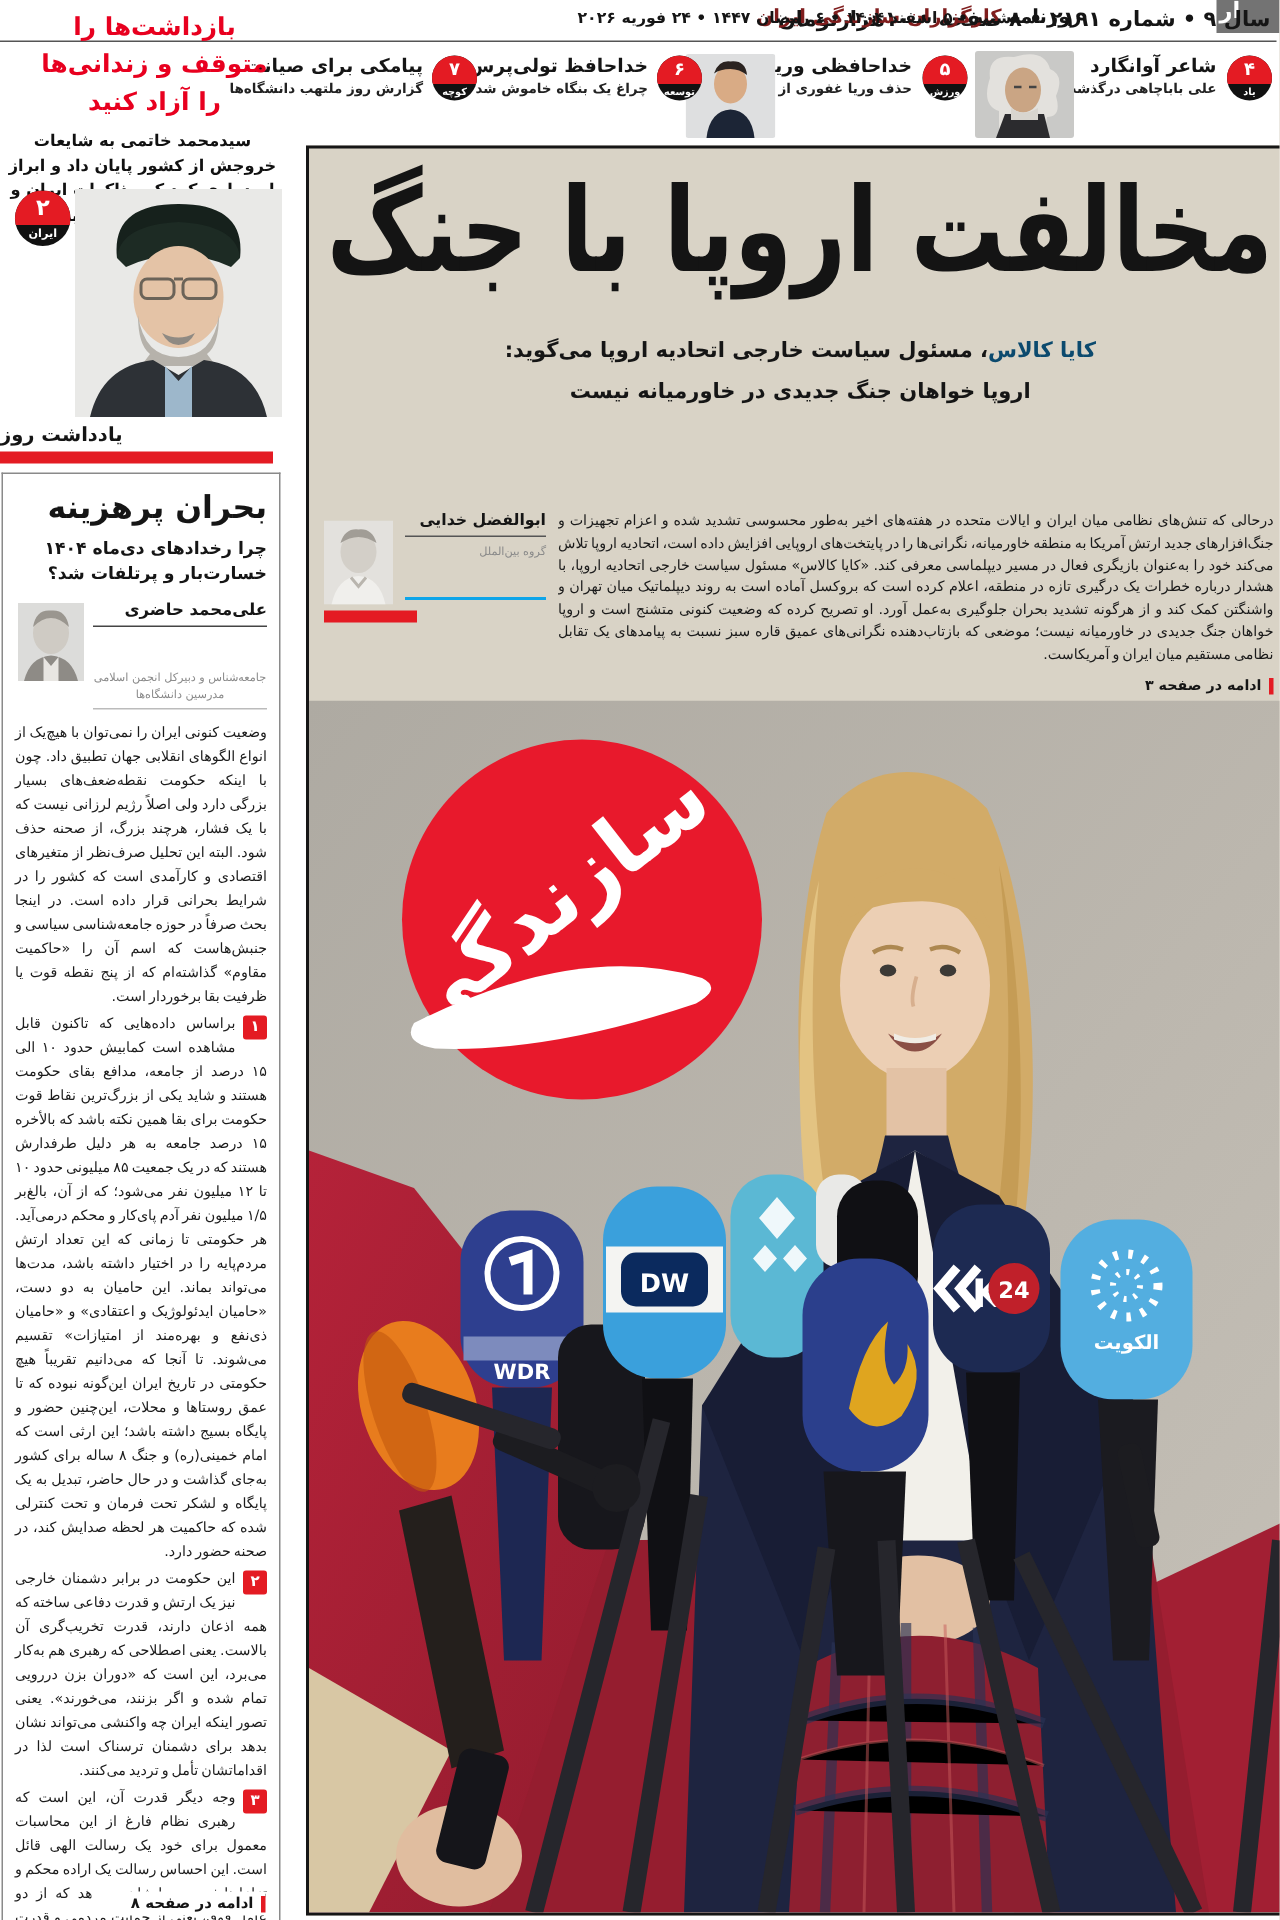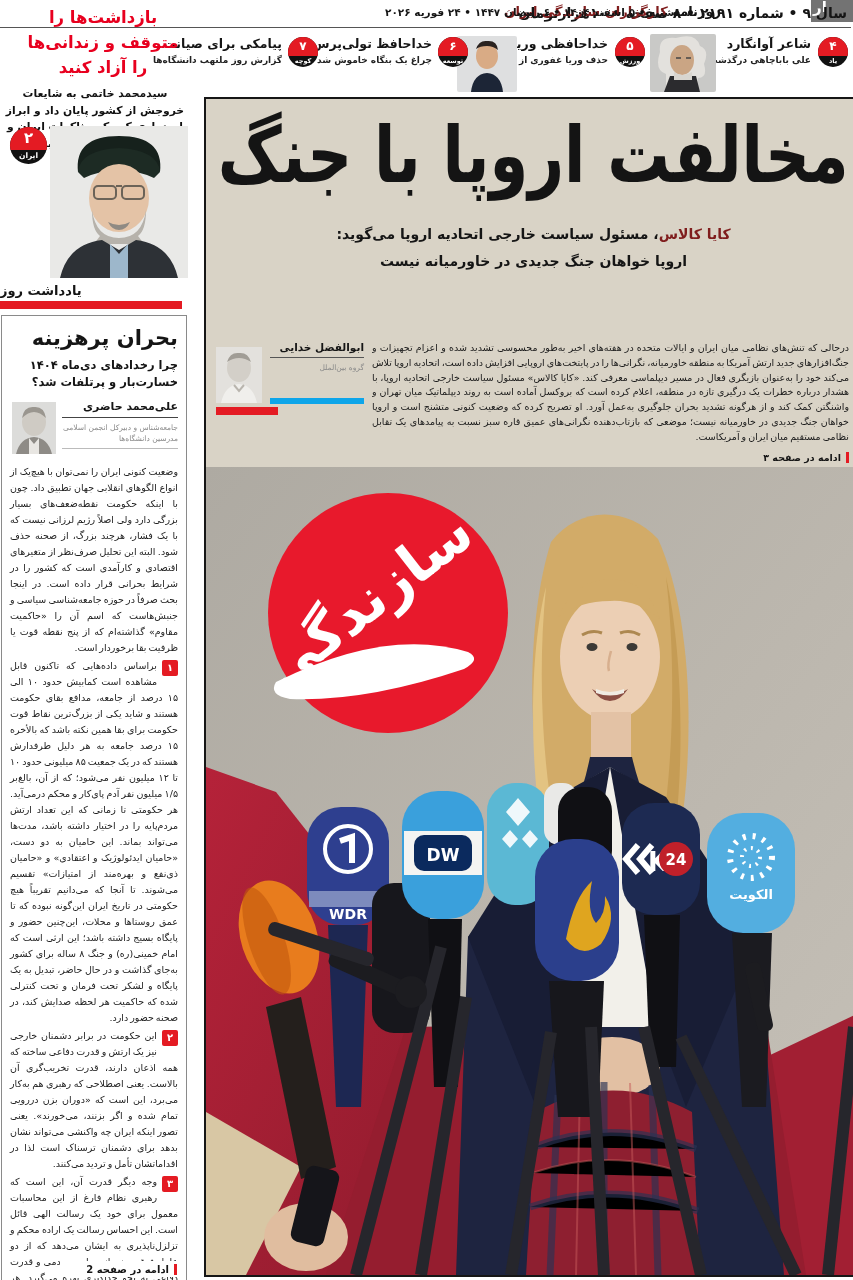--- a/index.html
+++ b/index.html
@@ -42,42 +42,42 @@
   .kicker-bar { left:0; top:301px; width:182px; height:8px; background:#e41b23; }
 
   .note-box { left:1px; top:315px; width:186px; height:965px; border:1px solid #8a8a8a; border-bottom:none;
               padding:10px 8px 0 8px; overflow:hidden; background:#fff; }
   .note-title { font-size:21px; font-weight:800; text-align:right; }
   .note-sub { margin-top:7px; font-size:11.5px; font-weight:700; line-height:17px; text-align:right; }
   .auth-row { position:relative; margin-top:9px; min-height:56px; }
   .auth-photo { position:absolute; left:2px; top:2px; width:44px; height:52px; }
   .auth-texts { margin-left:52px; }
   .auth-name { font-size:11px; font-weight:800; text-align:right; border-bottom:1px solid #444; padding-bottom:4px; }
-  .auth-role { font-size:7.5px; color:#8a8a8a; text-align:right; line-height:11px; padding-top:4px; border-bottom:1px solid #bbb; padding-bottom:4px; }
+  .auth-role { font-size:7.5px; color:#8a8a8a; text-align:center; line-height:11px; padding-top:4px; border-bottom:1px solid #bbb; padding-bottom:4px;margin-top:24px; }
   .note-body { margin-top:8px; font-size:9.5px; line-height:16px; text-align:justify; word-spacing:-1px; color:#1c1c1c; }
   .note-body p { margin-bottom:2px; }
   .numbox { float:right; width:16px; height:16px; margin-left:5px; margin-top:2px; border-radius:2px;
             background:#e41b23; color:#fff; font-size:10px; font-weight:bold; text-align:center; line-height:16px; }
   .note-continue { position:absolute; bottom:3px; right:9px; background:#fff; padding:3px 0 2px 26px; font-size:10px; font-weight:800; }
   .redbar-r { border-right:3px solid #e41b23; padding-right:5px; }
 
   
   .frame { left:204px; top:97px; width:659px; height:1180px; border:2px solid #161616; background:#d9d3c6; overflow:hidden; }
   .main-headline { position:absolute; top:10px; left:0; width:100%; text-align:center; }
   .main-headline span { display:inline-block; font-size:60px; font-weight:800; color:#141414; transform:scale(1.04,1.3); transform-origin:center top; white-space:nowrap; }
   .deck { position:absolute; top:122px; left:0; width:100%; text-align:center; font-weight:800; }
   .deck div { font-size:14px; line-height:27px; white-space:nowrap; }
-  .deck .red { color:#7f1d1d; }
+  .deck .red { color:#0c4a6e; }
 
   .lead { position:absolute; top:242px; right:12px; left:10px; height:124px; }
   .lead-author { float:left; width:148px; height:92px; position:relative; margin-right:8px; }
   .la-photo { position:absolute; left:0; top:6px; width:46px; height:56px; }
   .la-texts { margin-left:54px; }
   .la-name { font-size:10.5px; font-weight:800; text-align:right; border-bottom:1px solid #555; padding-bottom:4px; }
-  .la-role { font-size:7.5px; color:#8a8a8a; text-align:right; padding-top:5px; border-bottom:6px solid #0ea5e9; padding-bottom:26px; }
+  .la-role { font-size:7.5px; color:#8a8a8a; text-align:right; padding-top:5px; border-bottom:2px solid #0ea5e9; padding-bottom:26px; }
   .la-redbar { position:absolute; left:0; top:66px; width:62px; height:8px; background:#e41b23; }
   .lead-text { overflow:hidden; height:104px; font-size:9.5px; line-height:14.8px; text-align:justify; word-spacing:-1px; color:#1a1a1a; }
   .lead-continue { position:absolute; bottom:2px; right:0; font-size:9.5px; font-weight:800; }
 
   
   .photo { position:absolute; left:0; right:0; top:368px; height:808px; }
   svg text { font-family:"DejaVu Sans", sans-serif; }
 </style>
 </head>
 <body>
@@ -194,21 +194,21 @@
       <div class="auth-role">جامعه‌شناس و دبیرکل انجمن اسلامی مدرسین دانشگاه‌ها</div>
     </div>
   </div>
   <div class="note-body">
     <p><span>وضعیت کنونی ایران را نمی‌توان با هیچ‌یک از انواع الگوهای انقلابی جهان تطبیق داد. چون با اینکه حکومت نقطه‌ضعف‌های بسیار بزرگی دارد ولی اصلاً رژیم لرزانی نیست که با یک فشار، هرچند بزرگ، از صحنه حذف شود. البته این تحلیل صرف‌نظر از متغیرهای اقتصادی و کارآمدی است که کشور را در شرایط بحرانی قرار داده است. در اینجا بحث صرفاً در حوزه جامعه‌شناسی سیاسی و جنبش‌هاست که اسم آن را «حاکمیت مقاوم» گذاشته‌ام که از پنج نقطه قوت یا ظرفیت بقا برخوردار است.</span></p>
     <p><span class="numbox">۱</span><span>براساس داده‌هایی که تاکنون قابل مشاهده است کمابیش حدود ۱۰ الی ۱۵ درصد از جامعه، مدافع بقای حکومت هستند و شاید یکی از بزرگ‌ترین نقاط قوت حکومت برای بقا همین نکته باشد که بالأخره ۱۵ درصد جامعه به هر دلیل طرفدارش هستند که در یک جمعیت ۸۵ میلیونی حدود ۱۰ تا ۱۲ میلیون نفر می‌شود؛ که از آن، بالغ‌بر ۱/۵ میلیون نفر آدم پای‌کار و محکم درمی‌آید. هر حکومتی تا زمانی که این تعداد ارتش مردم‌پایه را در اختیار داشته باشد، مدت‌ها می‌تواند بماند. این حامیان به دو دست، «حامیان ایدئولوژیک و اعتقادی» و «حامیان ذی‌نفع و بهره‌مند از امتیازات» تقسیم می‌شوند. تا آنجا که می‌دانیم تقریباً هیچ حکومتی در تاریخ ایران این‌گونه نبوده که تا عمق روستاها و محلات، این‌چنین حضور و پایگاه بسیج داشته باشد؛ این ارثی است که امام خمینی(ره) و جنگ ۸ ساله برای کشور به‌جای گذاشت و در حال حاضر، تبدیل به یک پایگاه و لشکر تحت فرمان و تحت کنترلی شده که حاکمیت هر لحظه صدایش کند، در صحنه حضور دارد.</span></p>
     <p><span class="numbox">۲</span><span>این حکومت در برابر دشمنان خارجی نیز یک ارتش و قدرت دفاعی ساخته که همه اذعان دارند، قدرت تخریب‌گری آن بالاست. یعنی اصطلاحی که رهبری هم به‌کار می‌برد، این است که «دوران بزن دررویی تمام شده و اگر بزنند، می‌خورند». یعنی تصور اینکه ایران چه واکنشی می‌تواند نشان بدهد برای دشمنان ترسناک است لذا در اقداماتشان تأمل و تردید می‌کنند.</span></p>
     <p><span class="numbox">۳</span><span>وجه دیگر قدرت آن، این است که رهبری نظام فارغ از این محاسبات معمول برای خود یک رسالت الهی قائل است. این احساس رسالت یک اراده محکم و تزلزل‌ناپذیری به ایشان می‌دهد که از دو عامل فوق، یعنی از حمایت مردمی و قدرت دفاعی به نحو حداکثری بهره می‌گیرد. هر دوی این مؤلفه‌ها در حلقه رهبری ایدئولوژیک به‌هم پیوند می‌خورند و یکپارچه می‌شوند و این قدرت و انرژی را بالا می‌برد.</span></p>
 
   </div>
-  <div class="note-continue"><span class="redbar-r">ادامه در صفحه 2</span></div>
+  <div class="note-continue"><span class="redbar-r">ادامه در صفحه ۸</span></div>
 </div>
 
 <div class="abs frame">
   <div class="main-headline"><span>مخالفت اروپا با جنگ</span></div>
 
   <div class="deck">
     <div><span class="red">کایا کالاس</span><span>، مسئول سیاست خارجی اتحادیه اروپا می‌گوید:</span></div>
     <div>اروپا خواهان جنگ جدیدی در خاورمیانه نیست</div>
   </div>
 

